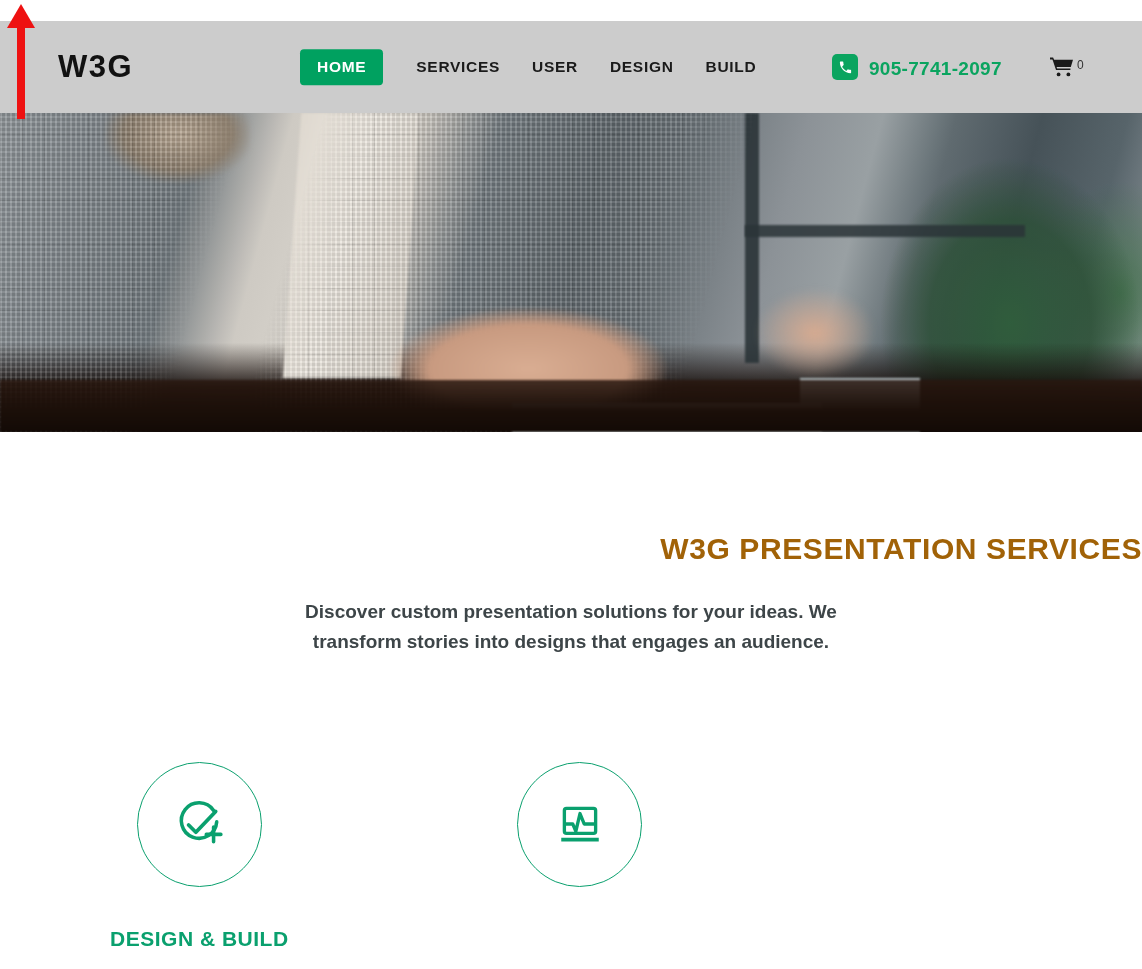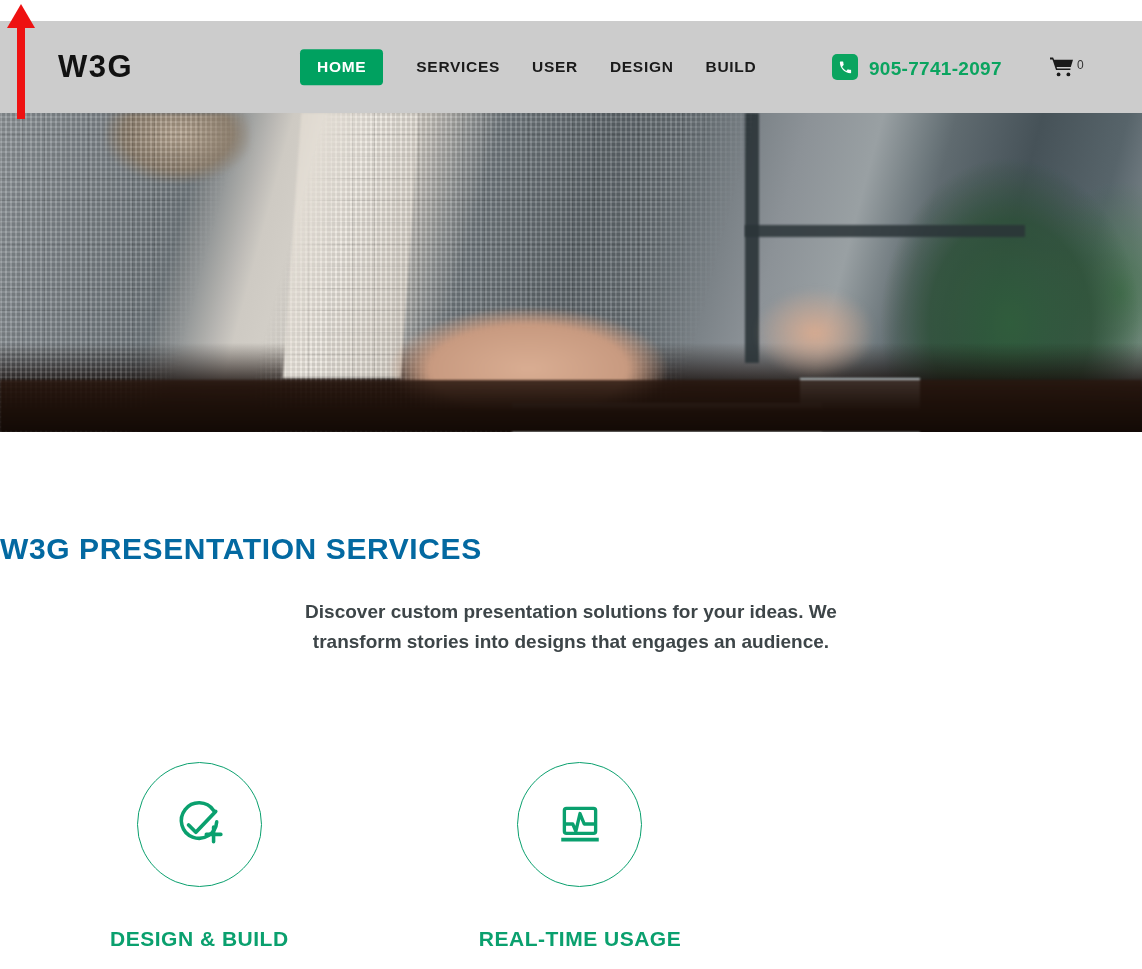--- a/index.html
+++ b/index.html
@@ -215,25 +215,25 @@
     position: absolute;
     left: 0; top: 432px;
     width: 1142px;
     height: 537px;
     background: #ffffff;
   }
   .section-title {
     position: absolute;
     left: 0; top: 100px;
     width: 1142px;
-    text-align: left;
+    text-align: right;
     font-size: 30px;
     font-weight: bold;
     letter-spacing: 0.6px;
-    color: #0369a1;
+    color: #a16207;
   }
   .section-sub {
     position: absolute;
     left: 50%; top: 165px;
     transform: translateX(-50%);
     width: 620px;
     text-align: center;
     font-size: 19px;
     line-height: 30px;
     color: #3d4548;
@@ -352,21 +352,20 @@
       </div>
 
       <div class="feature">
         <div class="feature-circle">
           <svg class="feature-icon" width="50" height="50" viewBox="0 0 48 48" aria-hidden="true">
             <rect x="9" y="8" width="30" height="24" rx="2" fill="none" stroke="#0aa06e" stroke-width="3.2"></rect>
             <path d="M10 23 L17 23 L20 30 L24 13 L28 23 L38 23" fill="none" stroke="#0aa06e" stroke-width="3.2" stroke-linecap="round" stroke-linejoin="round"></path>
             <path d="M6 38 L42 38" fill="none" stroke="#0aa06e" stroke-width="3.6" stroke-linecap="butt"></path>
           </svg>
         </div>
-        <div class="feature-title">REAL-TIME USAGE</div>
       </div>
 
 
     </div>
   </main>
 
   <svg class="annot-arrow" viewBox="0 0 30 115" aria-hidden="true">
     <rect x="11" y="22" width="8" height="93" fill="#ee1111"></rect>
     <polygon points="15,0 29,24 1,24" fill="#ee1111"></polygon>
   </svg>

